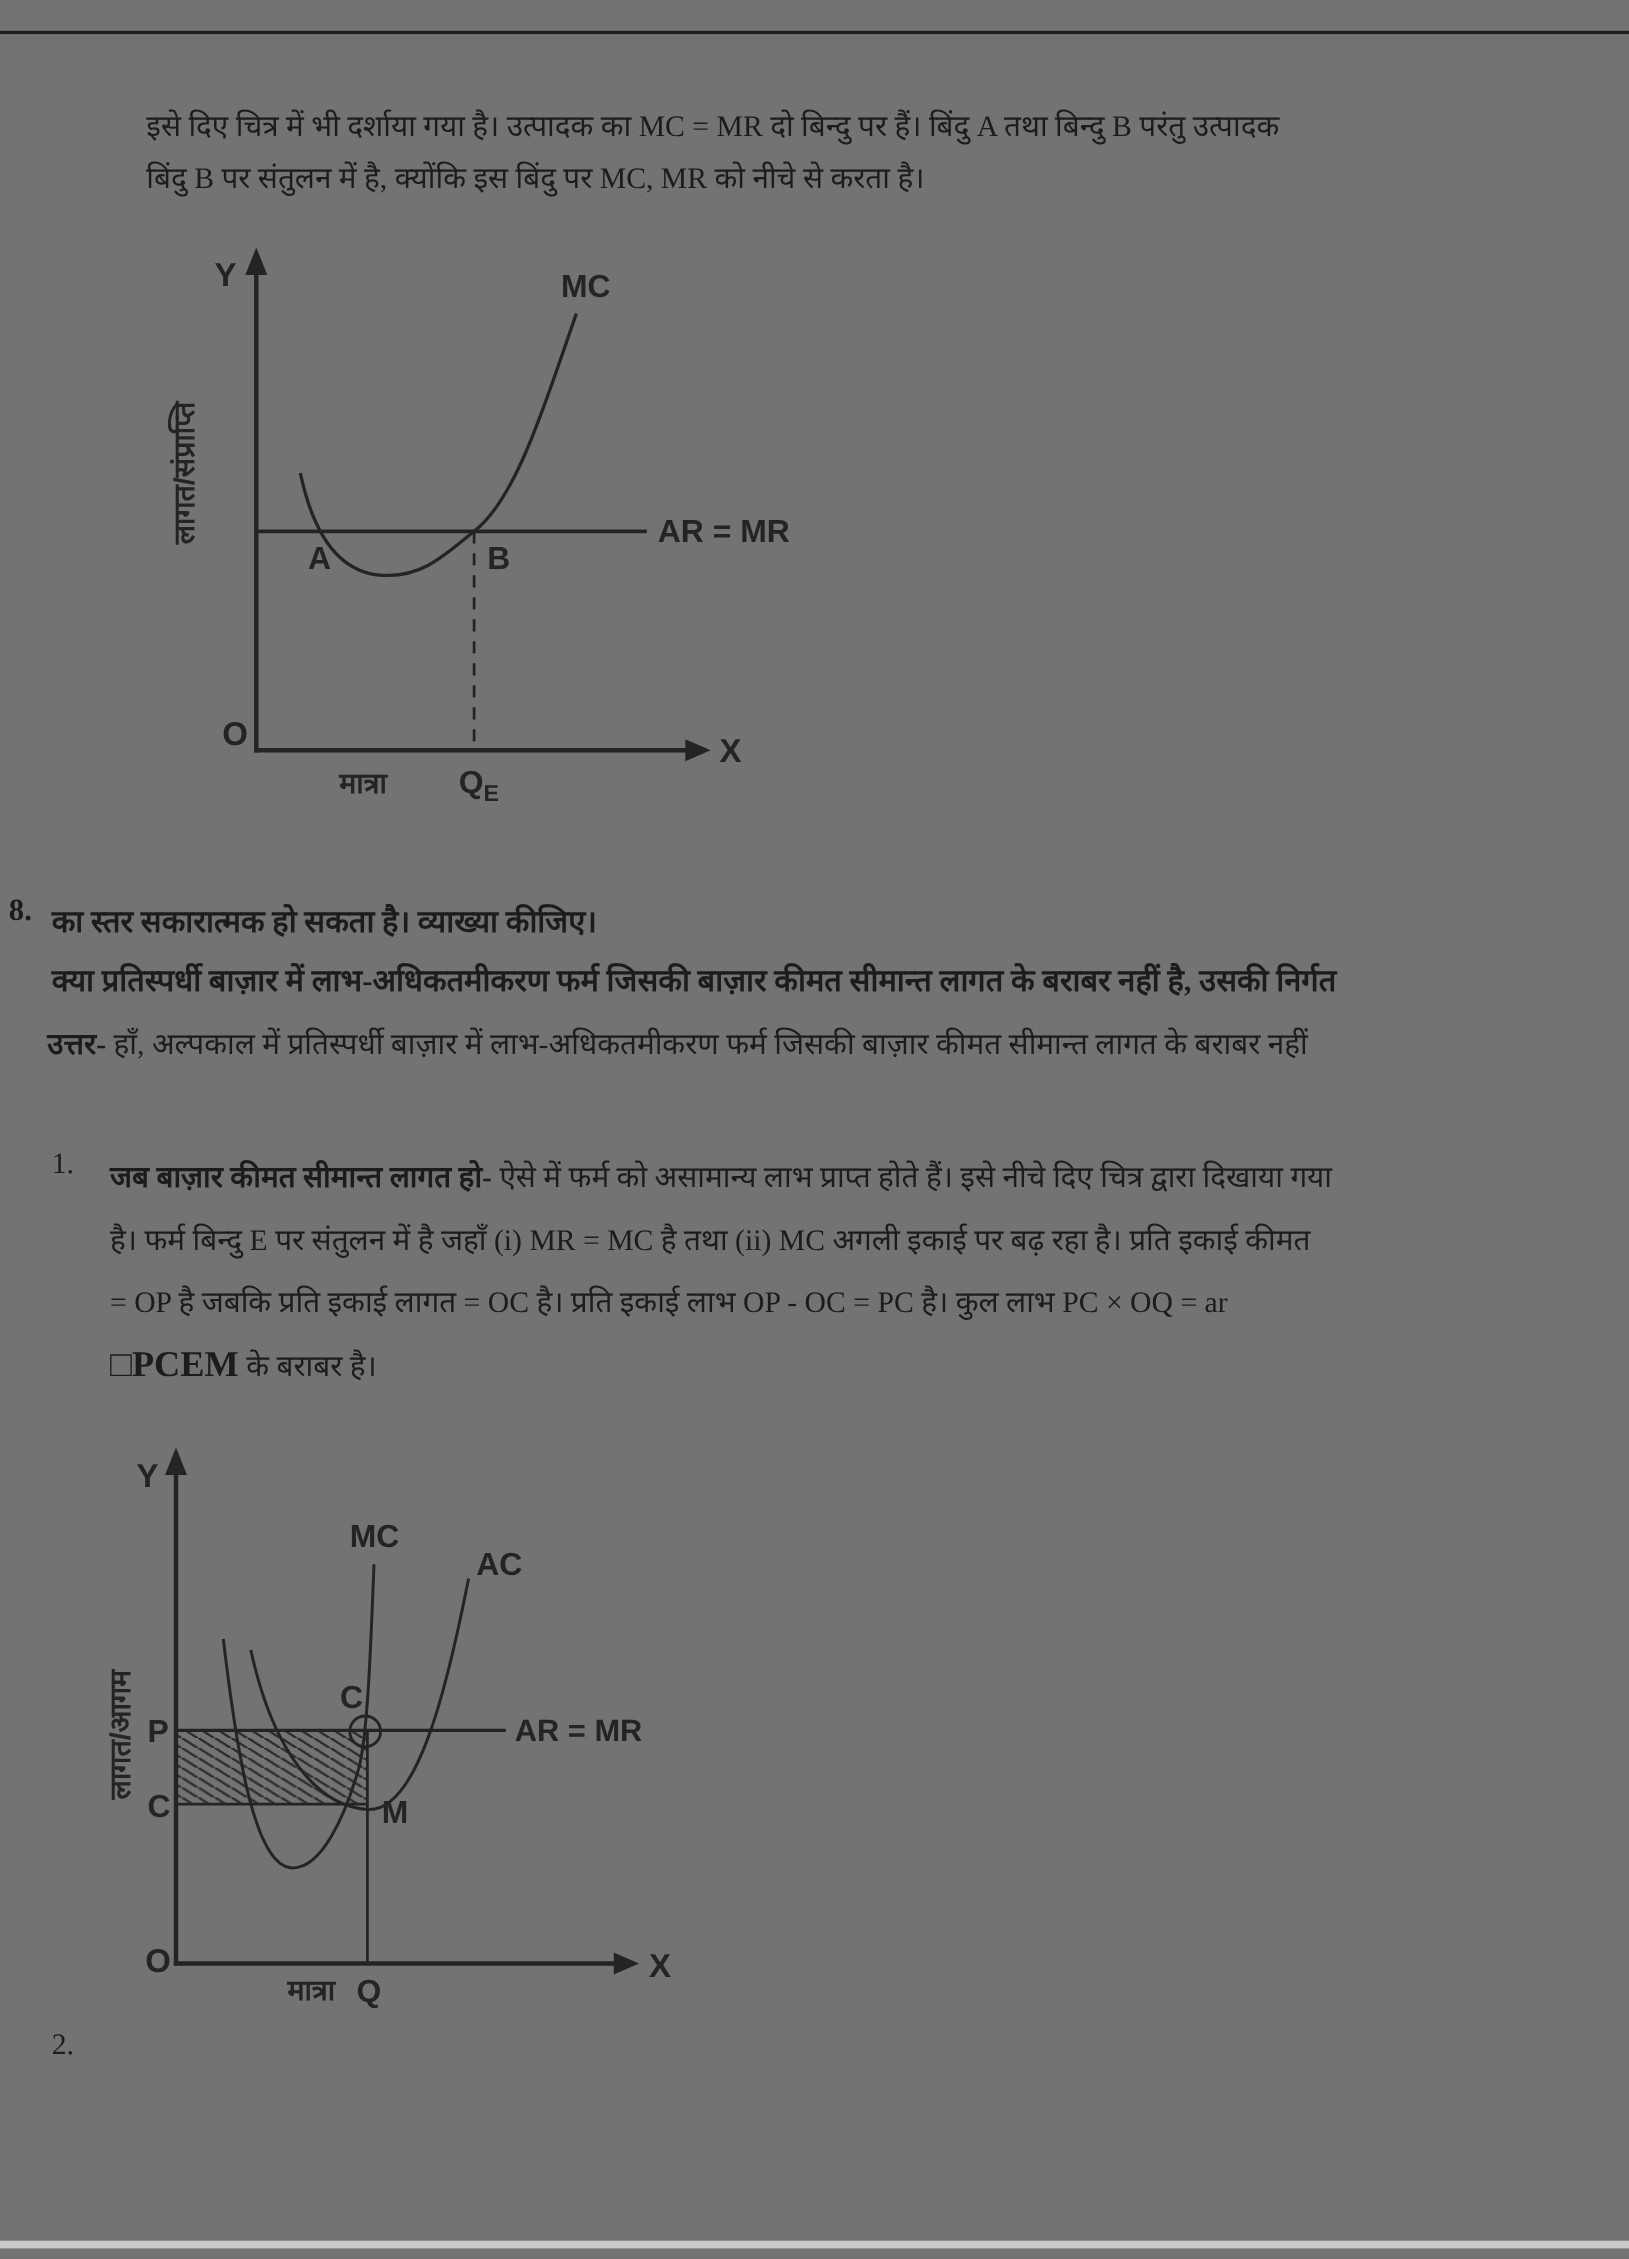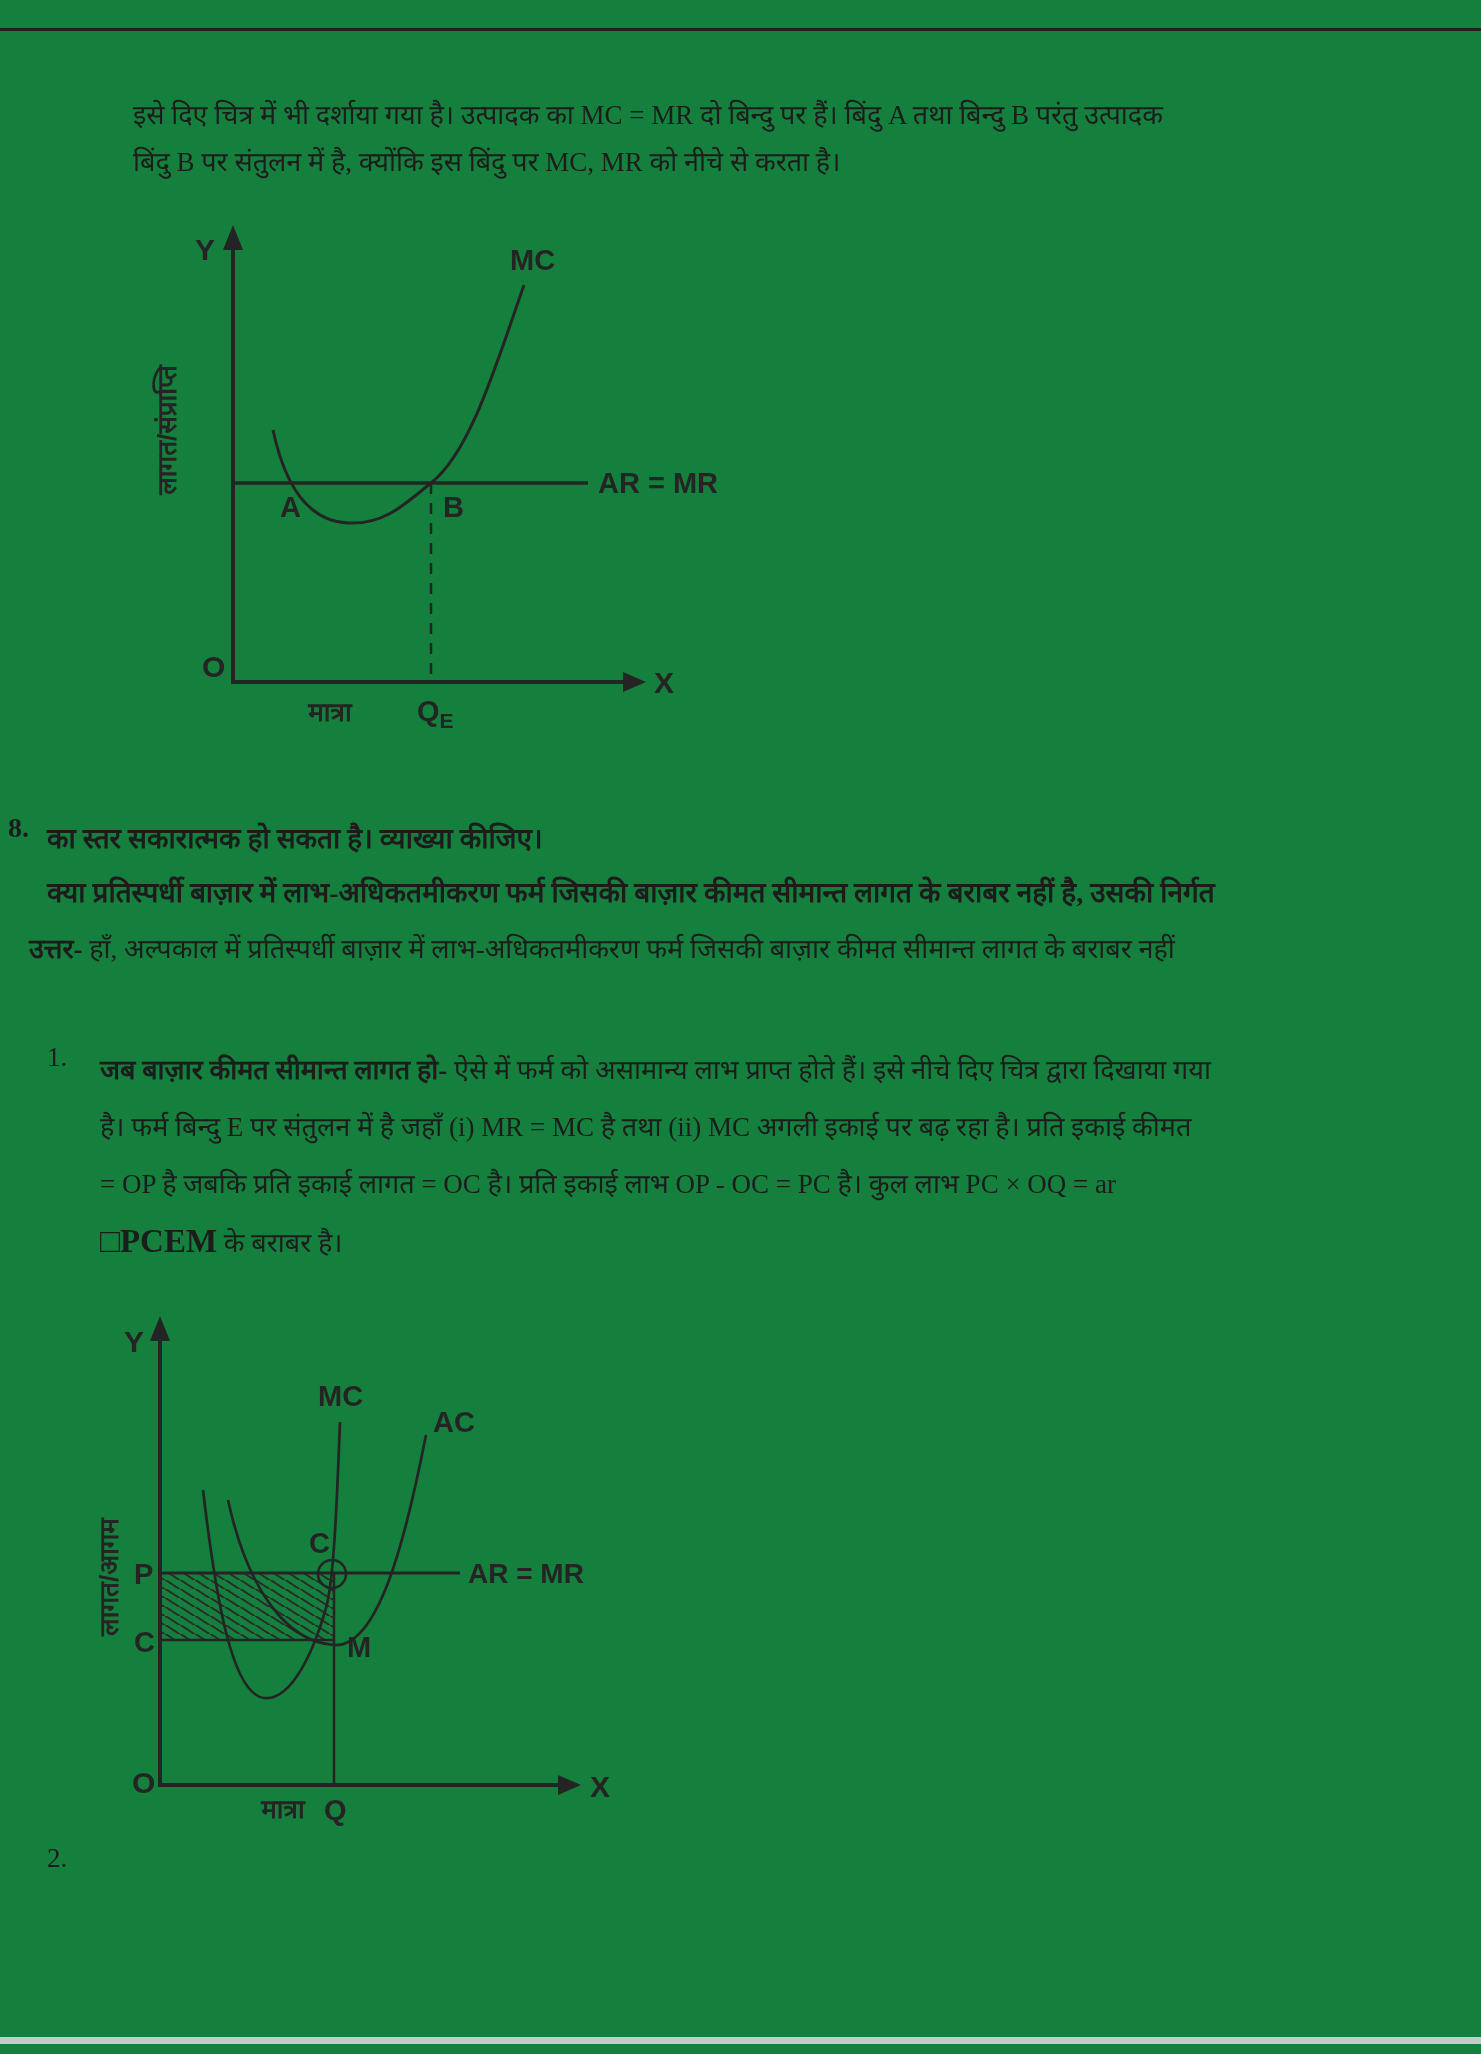--- a/index.html
+++ b/index.html
@@ -1,24 +1,24 @@
 <!DOCTYPE html>
 <html><head>
 <meta charset="utf-8">
 <style>
   html,body{margin:0;padding:0;background:#ffffff;}
-  .page{position:relative;width:1481px;height:2054px;background:#15803d;
+  .page{position:relative;width:1481px;height:2054px;background:#737373;
         font-family:"Liberation Serif","DejaVu Serif",serif;color:#1c1c1c;overflow:hidden;}
   .abs{position:absolute;white-space:nowrap;}
   .rule-top{position:absolute;left:0;top:28px;width:1481px;height:3px;background:#1f1f1f;}
   .rule-bottom{position:absolute;left:0;top:2037px;width:1481px;height:7px;background:#c9c9c9;}
   .intro{left:133px;top:92px;font-size:27px;line-height:47px;}
   .q-num{left:8px;top:812px;font-size:28px;font-weight:bold;}
   .q-text{left:47px;top:812px;font-size:28px;line-height:54px;font-weight:bold;}
-  .ans{left:29px;top:922px;font-size:27px;line-height:54px;}
+  .ans{left:43px;top:922px;font-size:27px;line-height:54px;}
   .ans b{font-weight:bold;}
   .it1-num{left:47px;top:1042px;font-size:27px;}
   .it1{left:100px;top:1042px;font-size:27px;line-height:57px;}
   .it1 .lead{font-weight:bold;}
   .math{font-size:33px;font-weight:bold;font-family:"Liberation Serif","DejaVu Serif",serif;}
   .it2-num{left:47px;top:1843px;font-size:27px;}
   .it2{left:87px;top:1843px;font-size:27px;line-height:50px;}
   .line{display:block;}
   svg{position:absolute;overflow:visible;}
   .fig-label{font-family:"Liberation Sans","DejaVu Sans",sans-serif;font-weight:600;fill:#242424;}

